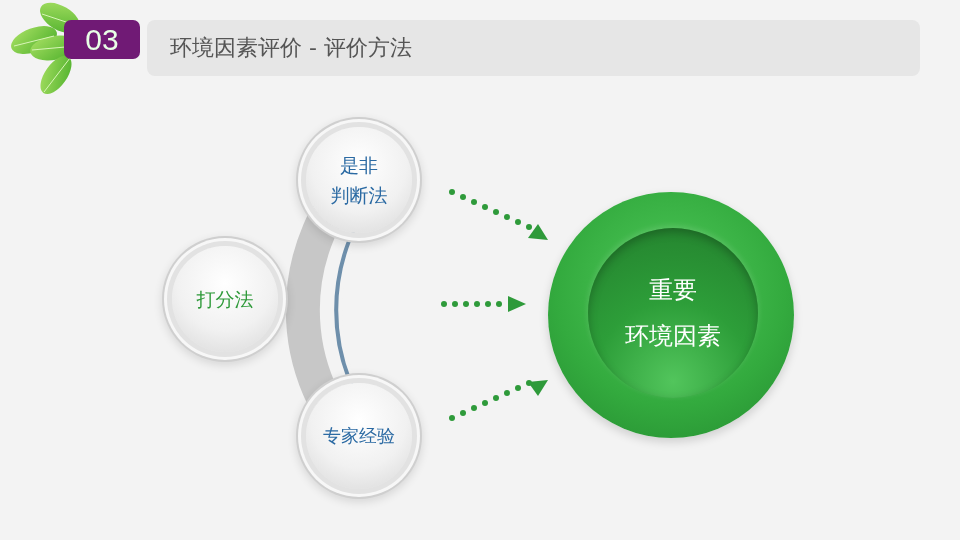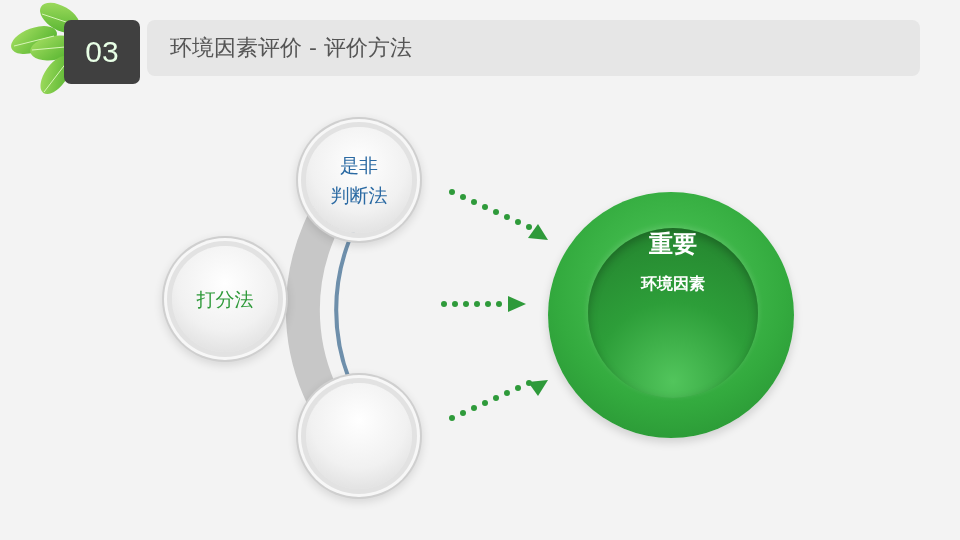--- a/index.html
+++ b/index.html
@@ -1,42 +1,42 @@
 <!DOCTYPE html>
 <html><head>
 <meta charset="utf-8">
 <style>
   html, body { margin:0; padding:0; }
   body { width:960px; height:540px; background:#f3f3f3; position:relative; overflow:hidden;
          font-family:"DejaVu Sans","Liberation Sans",sans-serif; }
   .abs { position:absolute; }
   .leaves { left:8px; top:0; width:90px; height:96px; }
-  .badge { left:64px; top:20px; width:76px; height:64px; background:#404040; border-radius:7px;
+  .badge { left:64px; top:20px; width:76px; height:39px; background:#701a75; border-radius:7px;
            color:#e8ffe6; font-size:30px; display:flex; align-items:center; justify-content:center;
            font-family:"Liberation Sans",sans-serif; }
   .titlebar { left:147px; top:20px; width:773px; height:56px; background:#e6e6e6; border-radius:8px; }
   .title { left:170px; top:20px; height:56px; line-height:56px; font-size:22px; font-weight:normal; color:#555; }
   .arc { left:150px; top:100px; width:320px; height:420px; }
   .node { border-radius:50%; display:flex; align-items:center; justify-content:center; text-align:center;
           background:radial-gradient(circle at 50% 35%, #ffffff 0%, #f1f1f1 55%, #d7d7d7 100%);
           box-shadow: 0 0 0 5px #e2e2e2, 0 0 0 8px #f7f7f7, 0 0 0 10px #cfcfcf, 0 3px 10px 10px rgba(0,0,0,0.12);
           font-size:19px; line-height:30px; }
   .n1 { left:306px; top:127px; width:106px; height:106px; color:#2b6aa3; }
   .n2 { left:172px; top:246px; width:106px; height:106px; color:#2f9a3a; }
   .n3 { left:306px; top:383px; width:106px; height:106px; color:#2b6aa3; font-size:18px; }
   .arrows { left:440px; top:180px; width:120px; height:250px; }
   .big { left:548px; top:192px; width:246px; height:246px; border-radius:50%;
          background:radial-gradient(circle at 50% 40%, #4fca5a 0%, #33aa3e 60%, #248a2f 100%);
          box-shadow: 0 4px 10px rgba(0,0,0,0.15); }
   .big-inner { left:588px; top:228px; width:170px; height:170px; border-radius:50%;
          background:radial-gradient(circle at 50% 90%, #52c55c 0%, #2d9e39 45%, #237f2d 100%);
          box-shadow: inset 0 4px 10px rgba(0,0,0,0.25), 0 -2px 6px rgba(255,255,255,0.15);
-         display:flex; flex-direction:column; align-items:center; color:#ffffff;font-weight:bold; }
+         display:flex; flex-direction:column; align-items:center; justify-content:center; color:#ffffff; }
   .big-l1 { font-size:24px; margin-bottom:14px; }
-  .big-l2 { font-size:16px; }
+  .big-l2 { font-size:24px; }
 </style>
 </head>
 <body>
 
 <svg class="abs leaves" viewBox="0 0 90 96">
   <defs>
     <linearGradient id="lf" x1="0" y1="0" x2="1" y2="1">
       <stop offset="0" stop-color="#a8e063"></stop>
         <stop offset="1" stop-color="#4caf2a"></stop>
     </linearGradient>
@@ -62,20 +62,21 @@
   <div>
       <div>是非</div>
   <div>判断法</div>
     </div>
 </div>
 <div class="abs node n2">
   <div>打分法</div>
 </div>
 <div class="abs node n3">
   <div>
+      <div>专家经验</div>
     </div>
 </div>
 
 <svg class="abs arrows" viewBox="0 0 120 250">
   <g fill="#2e9a3a">
     <g>
       <circle cx="12" cy="12" r="3"></circle>
         <circle cx="23" cy="17" r="3"></circle>
         <circle cx="34" cy="22" r="3"></circle>
       <circle cx="45" cy="27" r="3"></circle>

